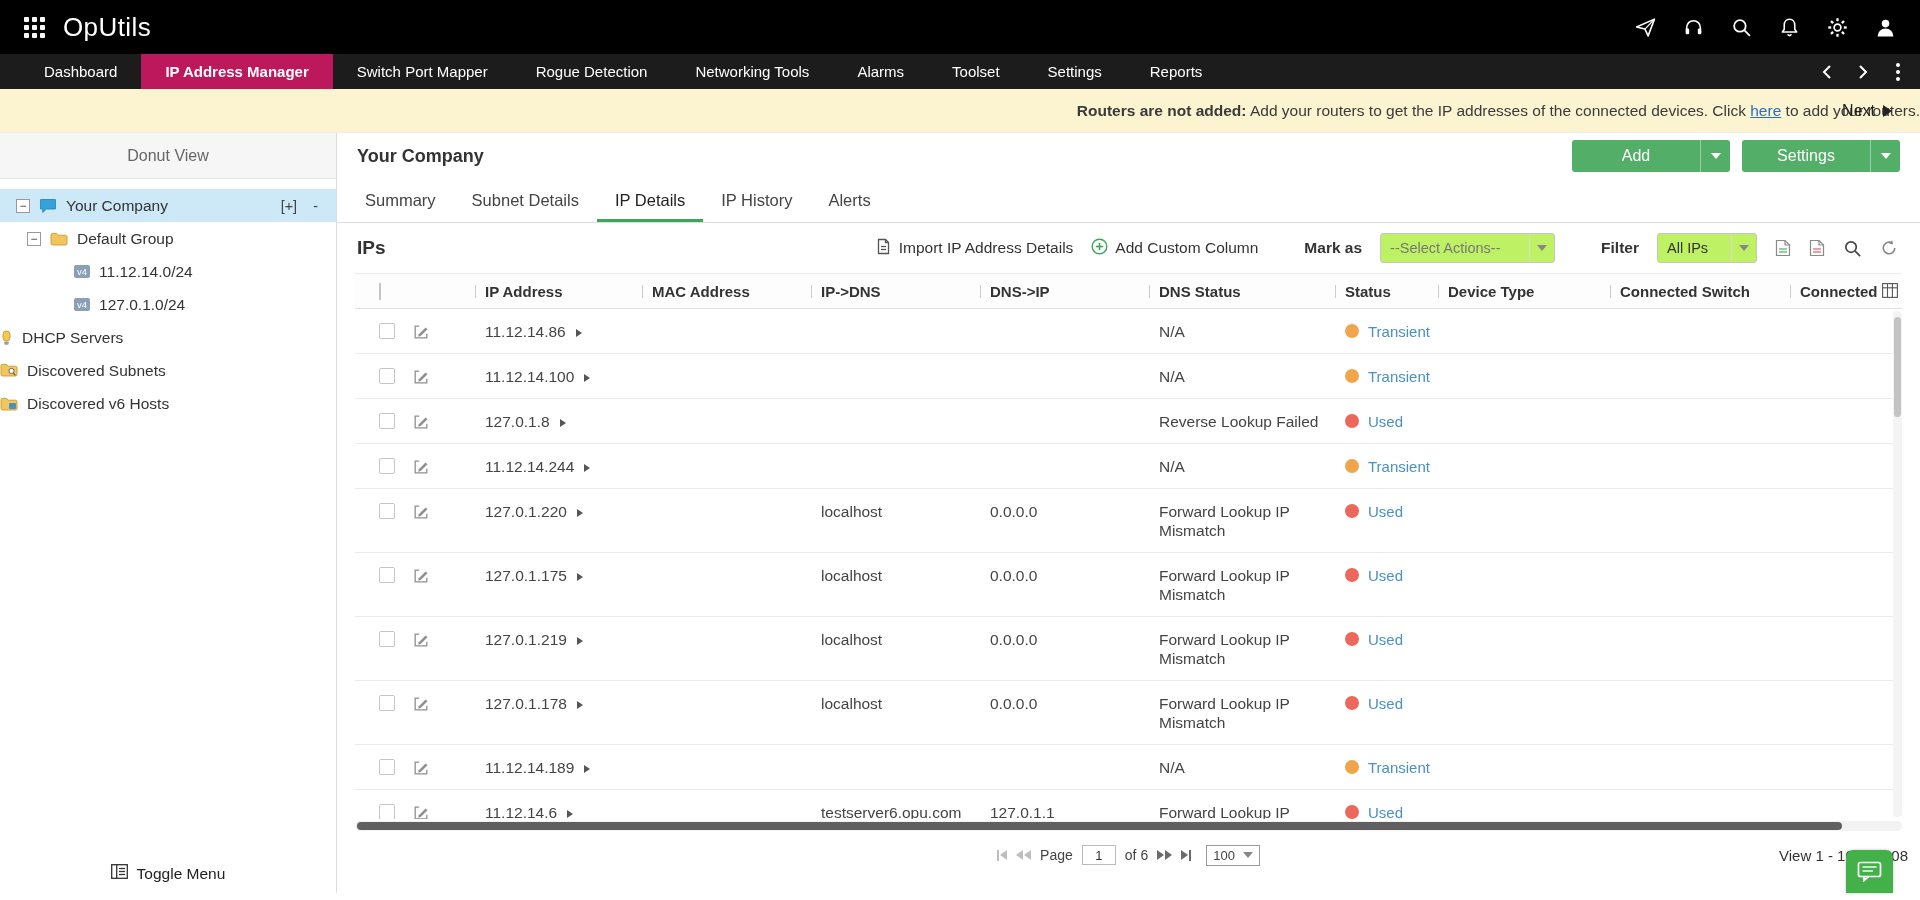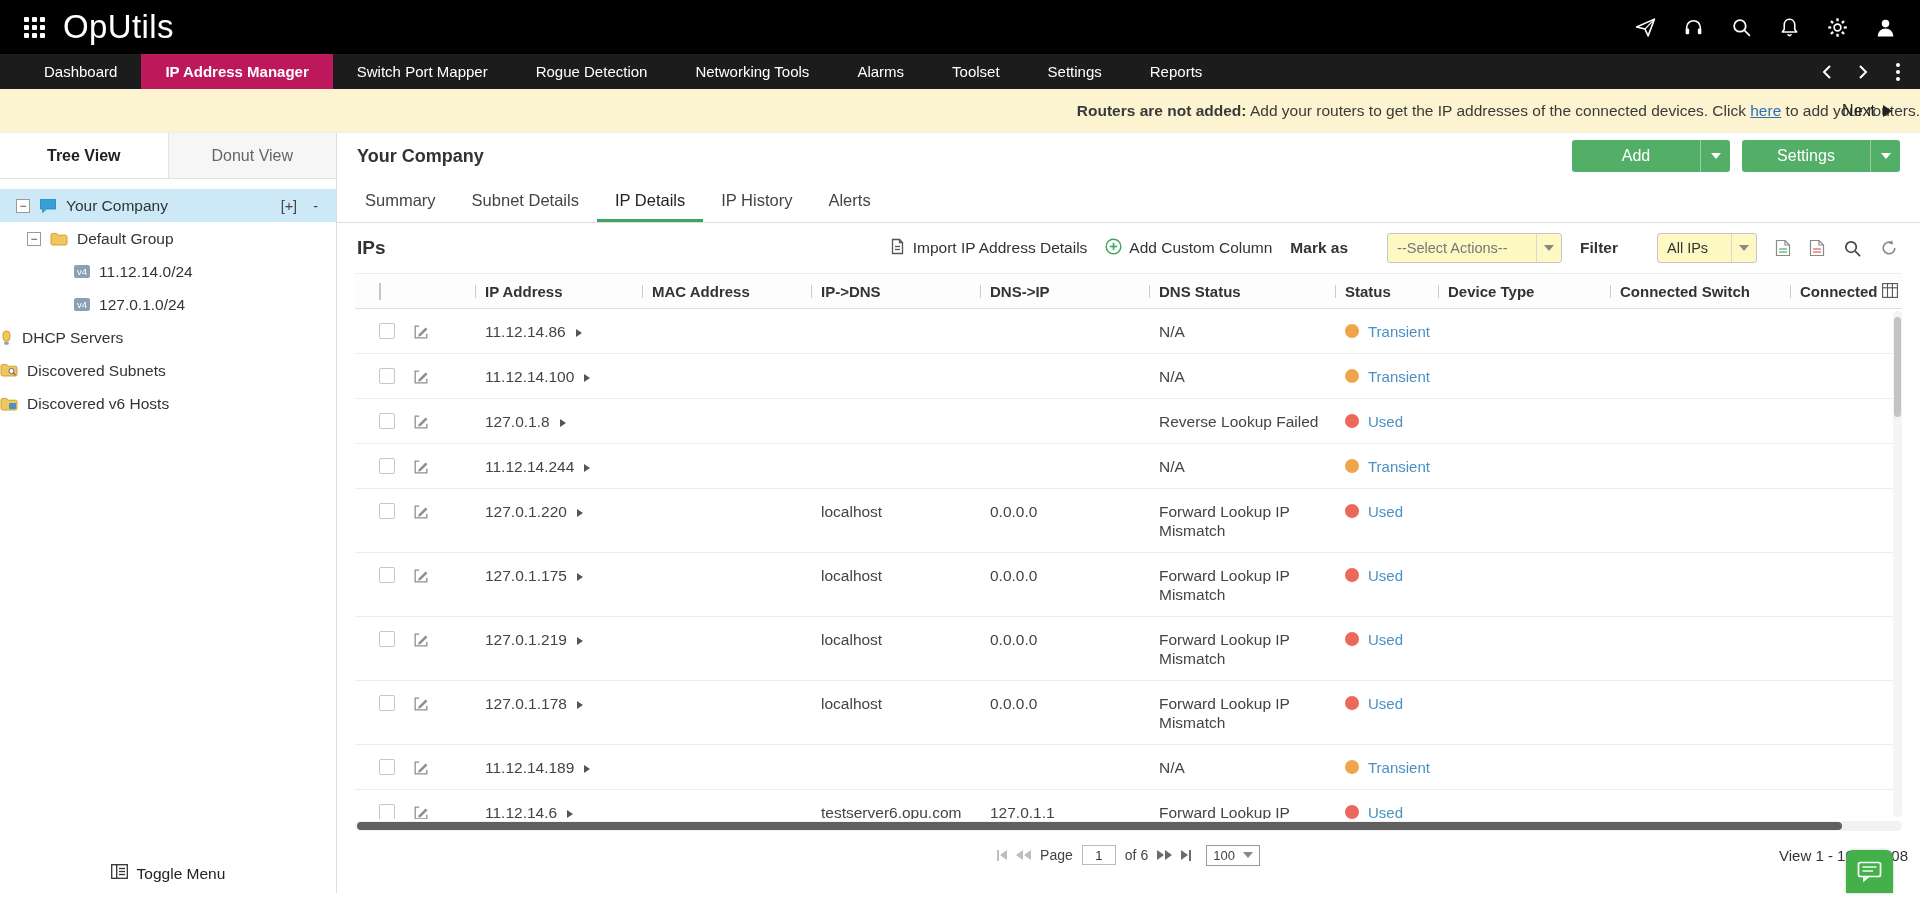--- a/index.html
+++ b/index.html
@@ -3,21 +3,21 @@
 <meta charset="utf-8">
 <style>
 * { box-sizing: border-box; margin: 0; padding: 0; }
 html, body { width: 1920px; height: 900px; overflow: hidden; background: #fff;
   font-family: "Liberation Sans", sans-serif; color: #333; }
 
 
 .topbar { height: 54px; background: #000; display: flex; align-items: center; padding: 0 24px; }
 .apps-grid { display: grid; grid-template-columns: repeat(3,5px); gap: 3px; cursor: pointer; }
 .apps-grid i { width: 5px; height: 5px; background: #fff; border-radius: 1px; display: block; }
-.logo { color: #fff; font-size: 33px; margin-left: 18px; letter-spacing: .4px; font-weight: 400; }
+.logo { color: #fff; font-size: 26px; margin-left: 18px; letter-spacing: .4px; font-weight: 400; }
 .top-icons { margin-left: auto; display: flex; align-items: center; gap: 26px; }
 .tbico { width: 22px; height: 22px; display: flex; align-items: center; justify-content: center; cursor: pointer; }
 
 
 .nav { height: 35px; background: #1c1c1c; display: flex; align-items: stretch; padding-left: 20px; }
 .nav-item { display: flex; align-items: center; padding: 0 24px; color: #fff; font-size: 15px; cursor: pointer; white-space: nowrap; }
 .nav-item.active { background: #be185d; font-weight: bold; }
 .nav-right { margin-left: auto; display: flex; align-items: center; gap: 10px; padding-right: 10px; }
 .navbtn { width: 26px; height: 26px; display: flex; align-items: center; justify-content: center; cursor: pointer; }
 .kebab { display: flex; flex-direction: column; gap: 3px; padding: 0 10px; cursor: pointer; }
@@ -66,23 +66,23 @@
 .caret-w { width: 0; height: 0; border-left: 5px solid transparent; border-right: 5px solid transparent; border-top: 6px solid #fff; }
 
 .tabs { height: 44px; display: flex; align-items: stretch; padding: 0 10px; border-bottom: 1px solid #ddd; flex: none; }
 .tab { padding: 0 18px; display: flex; align-items: center; font-size: 16.5px; color: #444; cursor: pointer; }
 .tab.active { color: #222; box-shadow: inset 0 -3px 0 #3fa45c; }
 
 .ips-toolbar { height: 50px; display: flex; align-items: center; padding: 0 22px 0 20px; flex: none; }
 .ips-title { font-size: 19px; font-weight: 700; color: #333; }
 .tb-right { margin-left: auto; display: flex; align-items: center; gap: 18px; }
 .tb-link { display: flex; align-items: center; gap: 7px; font-size: 15.5px; color: #333; cursor: pointer; white-space: nowrap; }
-.tb-label { font-size: 15.5px; font-weight: 600; color: #333; white-space: nowrap; }
-.dd { display: flex; align-items: center; height: 30px; border: 1px solid #c6c6c6; border-radius: 3px; background: #fef9c3;
-  font-size: 14.5px; padding: 0 0 0 9px; cursor: pointer; margin-left: 21px; }
+.tb-label { font-size: 15.5px; font-weight: 600; color: #333; white-space: nowrap; margin-left: 28px; }
+.dd { display: flex; align-items: center; height: 30px; border: 1px solid #c6c6c6; border-radius: 3px; background: #bef264;
+  font-size: 14.5px; padding: 0 0 0 9px; cursor: pointer; }
 .dd .ddtext { white-space: nowrap; }
 .dd-actions { width: 175px; color: #777; }
 .dd-filter { width: 100px; color: #333; }
 .ddcaret { margin-left: auto; height: 100%; display: flex; align-items: center; padding: 0 7px; border-left: 1px solid #d8d8d8; }
 .caret-g { width: 0; height: 0; border-left: 5px solid transparent; border-right: 5px solid transparent; border-top: 6px solid #888; }
 .tb-ico { display: flex; align-items: center; cursor: pointer; }
 
 
 .table-wrap { margin: 0 18px; position: relative; flex: none; }
 .thead, .trow { display: grid; grid-template-columns: 120px 167px 169px 169px 169px 186px 103px 172px 180px minmax(0,1fr); }
@@ -227,21 +227,20 @@
   <div class="banner-next">
     <span>Next</span>
     <span class="tri-r-black"></span>
   </div>
 </div>
 
 <div class="content">
 
   <div class="sidebar">
     <div class="side-tabs">
-      <div class="side-tab active">Tree View</div>
       <div class="side-tab">Donut View</div>
     </div>
     <div class="tree">
 
       <div class="tree-row selected pl0">
         <span class="expander">−</span>
         <span class="ticn">
           <svg width="18" height="16" viewBox="0 0 18 16">
               <path d="M1.5 1.5 h15 v9.5 h-9 l-3.8 3.5 v-3.5 h-2.2z" fill="#36a0d9" stroke="#1f83bd" stroke-width="0.8"></path>
             </svg>

